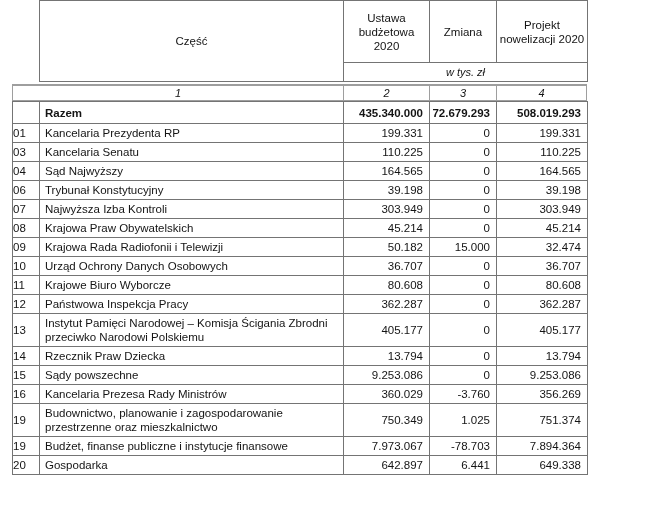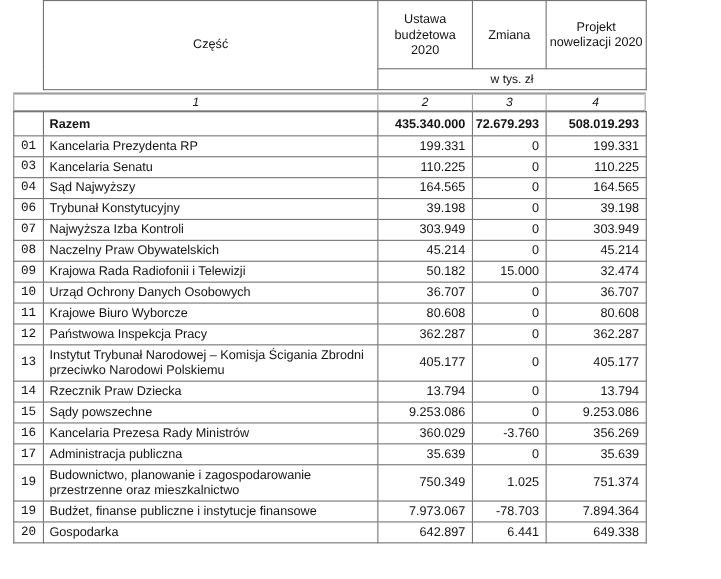--- a/index.html
+++ b/index.html
@@ -4,37 +4,37 @@
 <style>
   html,body{margin:0;padding:0;background:#ffffff;}
   body{font-family:"Liberation Sans","DejaVu Sans",sans-serif;color:#141414;}
   .page{position:relative;width:655px;height:526px;background:#ffffff;overflow:hidden;}
 
   
   .header-table{position:absolute;left:39px;top:0;border-collapse:collapse;table-layout:fixed;}
   .header-table td{border:1px solid #747474;text-align:center;vertical-align:middle;
                    font-size:11.5px;line-height:14px;padding:0 2px;}
   .header-table .hrow1 td{height:61px;}
-  .header-table td.unit{height:18px;font-size:11px;}
+  .header-table td.unit{height:18px;font-style:italic;font-size:11px;}
 
   
   .strip{position:absolute;left:12px;top:84px;width:575px;box-sizing:border-box;
          border-top:2px solid #9e9e9e;border-bottom:2px solid #9e9e9e;
          display:flex;font-size:11px;font-style:italic;line-height:12px;}
   .strip .sc{box-sizing:border-box;text-align:center;padding:1px 0;}
   .strip .c1{width:331px;border-left:1px solid #9e9e9e;}
   .strip .c2{width:86px;border-left:1px solid #9e9e9e;}
   .strip .c3{width:67px;border-left:1px solid #9e9e9e;}
   .strip .c4{width:91px;border-left:1px solid #9e9e9e;border-right:1px solid #9e9e9e;}
 
   
   .main-table{position:absolute;left:12px;top:101px;border-collapse:collapse;table-layout:fixed;}
   .main-table td{border:1px solid #747474;font-size:11.5px;line-height:14px;
                  padding:2px 0;vertical-align:middle;}
-  .main-table td.no{text-align:center;font-family:Liberation Mono, monospace;}
+  .main-table td.no{text-align:left;}
   .main-table td.name{text-align:left;padding-left:5px;padding-right:4px;}
   .main-table td.num{text-align:right;padding-right:6px;}
   .main-table tr.total td{font-weight:bold;height:17px;margin-left:11px;}
 </style>
 </head>
 <body>
 
 <div class="page">
 
   <table class="header-table">
@@ -110,21 +110,21 @@
     </tr>
         <tr>
       <td class="no">07</td>
       <td class="name">Najwyższa Izba Kontroli</td>
       <td class="num">303.949</td>
       <td class="num">0</td>
       <td class="num">303.949</td>
     </tr>
         <tr>
       <td class="no">08</td>
-      <td class="name">Naczelny Praw Obywatelskich</td>
+      <td class="name">Krajowa Praw Obywatelskich</td>
       <td class="num">45.214</td>
       <td class="num">0</td>
       <td class="num">45.214</td>
     </tr>
         <tr>
       <td class="no">09</td>
       <td class="name">Krajowa Rada Radiofonii i Telewizji</td>
       <td class="num">50.182</td>
       <td class="num">15.000</td>
       <td class="num">32.474</td>
@@ -145,21 +145,21 @@
     </tr>
         <tr>
       <td class="no">12</td>
       <td class="name">Państwowa Inspekcja Pracy</td>
       <td class="num">362.287</td>
       <td class="num">0</td>
       <td class="num">362.287</td>
     </tr>
         <tr>
       <td class="no">13</td>
-      <td class="name">Instytut Trybunał Narodowej – Komisja Ścigania Zbrodni przeciwko Narodowi Polskiemu</td>
+      <td class="name">Instytut Pamięci Narodowej – Komisja Ścigania Zbrodni przeciwko Narodowi Polskiemu</td>
       <td class="num">405.177</td>
       <td class="num">0</td>
       <td class="num">405.177</td>
     </tr>
         <tr>
       <td class="no">14</td>
       <td class="name">Rzecznik Praw Dziecka</td>
       <td class="num">13.794</td>
       <td class="num">0</td>
       <td class="num">13.794</td>
@@ -172,27 +172,20 @@
       <td class="num">9.253.086</td>
     </tr>
         <tr>
       <td class="no">16</td>
       <td class="name">Kancelaria Prezesa Rady Ministrów</td>
       <td class="num">360.029</td>
       <td class="num">-3.760</td>
       <td class="num">356.269</td>
     </tr>
         <tr>
-      <td class="no">17</td>
-      <td class="name">Administracja publiczna</td>
-      <td class="num">35.639</td>
-      <td class="num">0</td>
-      <td class="num">35.639</td>
-    </tr>
-        <tr>
       <td class="no">19</td>
       <td class="name">Budownictwo, planowanie i zagospodarowanie przestrzenne oraz mieszkalnictwo</td>
       <td class="num">750.349</td>
       <td class="num">1.025</td>
       <td class="num">751.374</td>
     </tr>
         <tr>
       <td class="no">19</td>
       <td class="name">Budżet, finanse publiczne i instytucje finansowe</td>
       <td class="num">7.973.067</td>

